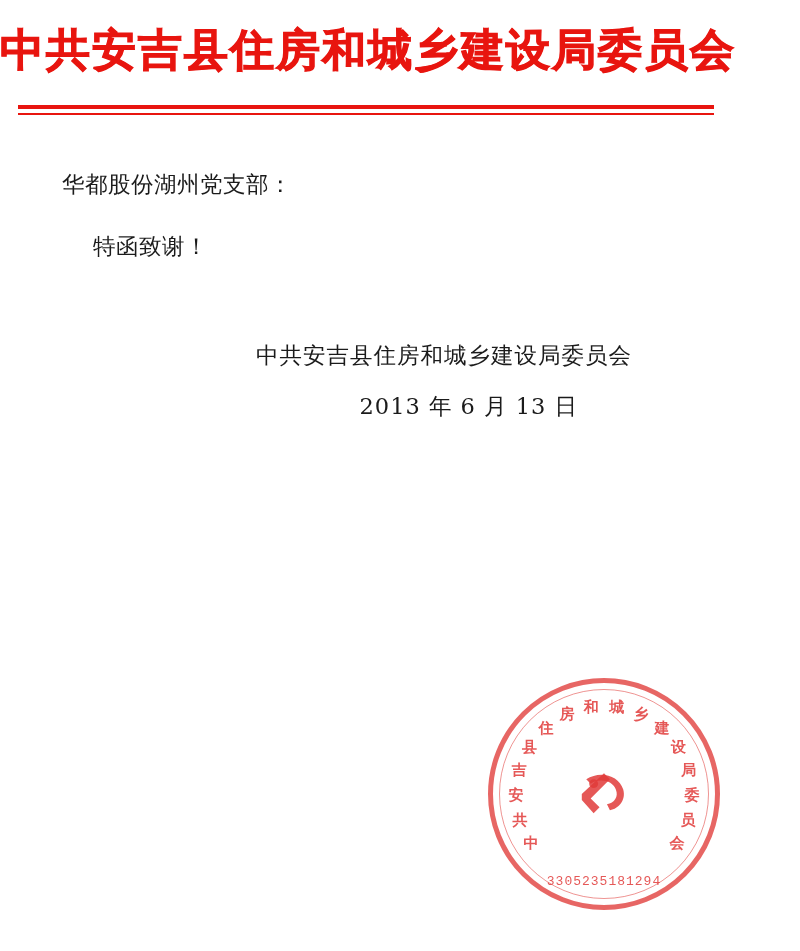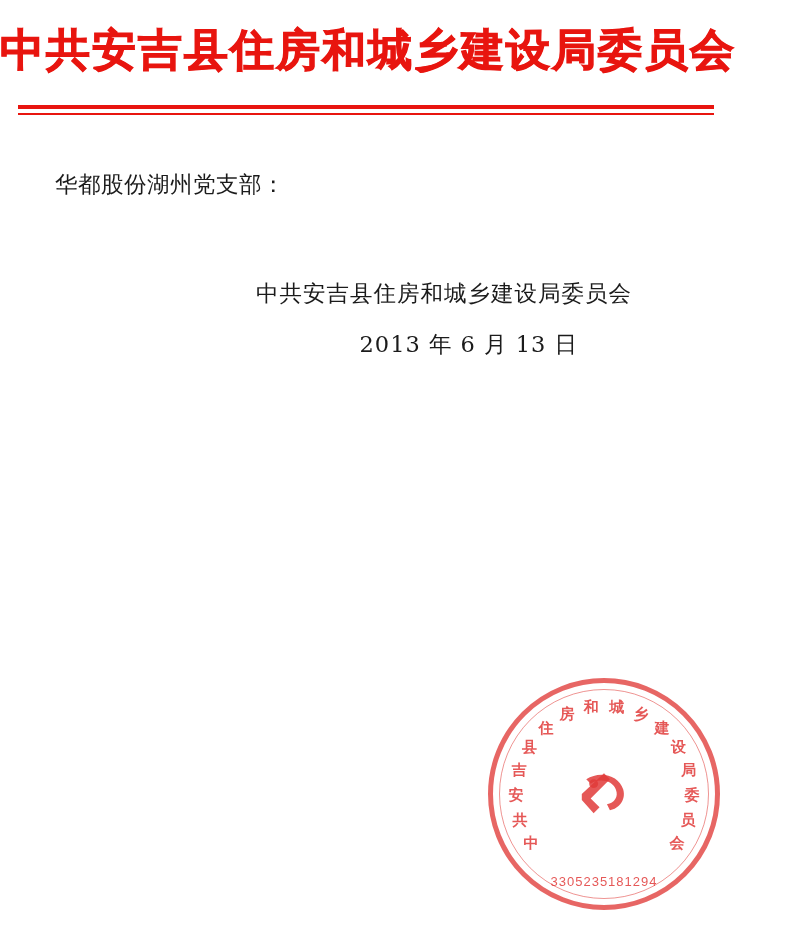--- a/index.html
+++ b/index.html
@@ -56,21 +56,21 @@
 
   
   .doc-body {
     padding: 46px 48px 0 48px;
     color: #1b1b1b;
     font-size: 22.5px;
     line-height: 2.05;
     letter-spacing: 0.5px;
   }
   .salutation {
-    margin: 0 0 16px 7px;
+    margin: 0 0 16px 14px;
     text-align: justify;
   }
   .para {
     margin: 0 0 14px 0;
     text-indent: 2em;
     text-align: justify;
     text-justify: inter-ideograph;
   }
 
   
@@ -144,21 +144,21 @@
   }
   .seal-code {
     position: absolute;
     left: 0;
     right: 0;
     bottom: 16px;
     text-align: center;
     color: rgba(221, 32, 30, 0.85);
     font-size: 13px;
     letter-spacing: 1px;
-    font-family: Liberation Sans, sans-serif;
+    font-family: Liberation Mono, monospace;
   }
 </style>
 </head>
 <body>
 
 <div class="page">
 
   <div class="letterhead">
     <div class="letterhead-title">中共安吉县住房和城乡建设局委员会</div>
   </div>
@@ -167,20 +167,21 @@
     <div class="rule-thick"></div>
     <div class="rule-gap"></div>
     <div class="rule-thin"></div>
   </div>
 
   <div class="doc-body">
     <p class="salutation">华都股份湖州党支部：</p>
 
 
 
+    <p class="para">特函致谢！</p>
 
     <div class="signature">
       <p class="sign-org">中共安吉县住房和城乡建设局委员会</p>
       <p class="sign-date">2013 年 6 月 13 日</p>
     </div>
   </div>
 
   <div class="seal">
     <div class="seal-inner"></div>
     <div class="seal-text" id="seal-ring">

